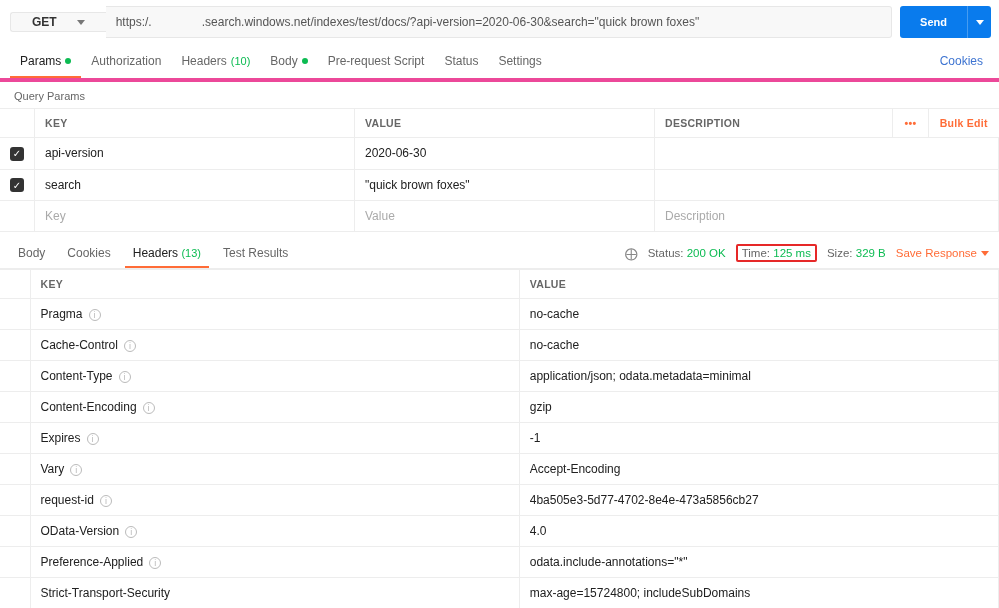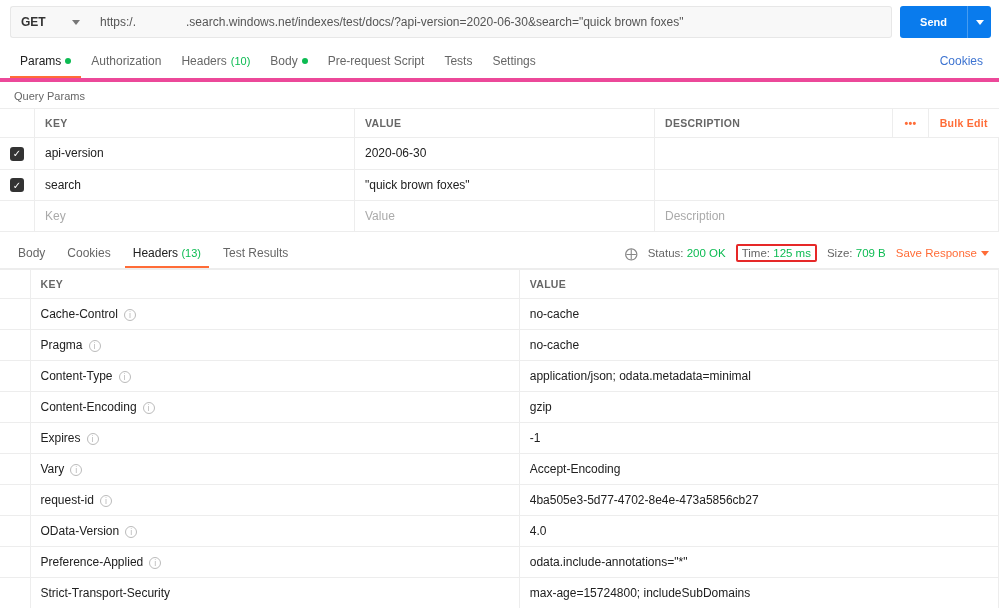--- a/index.html
+++ b/index.html
@@ -1,18 +1,18 @@
 <!DOCTYPE html>
 <html><head>
 <meta charset="utf-8">
 <style>
 * { margin: 0; padding: 0; box-sizing: border-box; }
 body { font-family: -apple-system, BlinkMacSystemFont, "Segoe UI", Arial, sans-serif; font-size: 12px; color: #212121; background: #fff; width: 999px; }
 .toolbar { display: flex; align-items: center; padding: 6px 8px 6px 10px; gap: 0; }
-.method-select { display: flex; align-items: center; gap: 20px; background: #f8f8f8; border: 1px solid #e7e7e7; border-right: none; border-radius: 3px 0 0 3px; padding: 6px 10px; font-size: 12px; font-weight: 600; color: #333; min-width: 80px; cursor: pointer; height: 32px; }
+.method-select { display: flex; align-items: center; gap: 20px; background: #f8f8f8; border: 1px solid #e7e7e7; border-right: none; border-radius: 3px 0 0 3px; padding: 6px 21px; font-size: 12px; font-weight: 600; color: #333; min-width: 80px; cursor: pointer; height: 20px; }
 .method-select .chev { margin-left: auto; }
 .url-input-wrap { flex: 1; display: flex; align-items: center; background: #f8f8f8; border: 1px solid #e7e7e7; border-left: none; border-radius: 0 3px 3px 0; height: 32px; padding: 0 10px; }
 .url-input { flex: 1; border: none; background: transparent; font-size: 12px; color: #555; outline: none; }
 .send-btn-group { display: flex; margin-left: 8px; }
 .send-btn { background: #097bed; color: #fff; border: none; border-radius: 3px 0 0 3px; padding: 0 20px; font-size: 11px; font-weight: 600; height: 32px; cursor: pointer; }
 .send-chev { background: #097bed; color: #fff; border: none; border-left: 1px solid rgba(255,255,255,0.25); border-radius: 0 3px 3px 0; width: 24px; height: 32px; cursor: pointer; display: flex; align-items: center; justify-content: center; }
 .tabs { display: flex; align-items: center; padding: 0 10px; border-bottom: 4px solid #ec4899; }
 .tab { padding: 10px 10px 8px; font-size: 12px; color: #666; cursor: pointer; border-bottom: 2px solid transparent; display: flex; align-items: center; gap: 4px; }
 .tab.active { border-bottom-color: #ff6c37; color: #212121; }
 .tab .dot { width: 6px; height: 6px; border-radius: 50%; background: #0cbb52; }
@@ -76,21 +76,21 @@
   <div class="tab">Authorization</div>
   <div class="tab">
     <span>Headers</span>
     <span class="count">(10)</span>
   </div>
   <div class="tab">
     <span>Body</span>
     <span class="dot"></span>
   </div>
   <div class="tab">Pre-request Script</div>
-  <div class="tab">Tests</div>
+  <div class="tab">Status</div>
   <div class="tab">Settings</div>
   <div class="cookies-link">Cookies</div>
 </div>
 
 <div class="section-label">Query Params</div>
 
 <table class="kv-table">
   <thead>
     <tr>
       <th class="narrow"></th>
@@ -138,50 +138,50 @@
     <span>
       <span>Status:</span>
       <span class="status-green">200 OK</span>
     </span>
     <span class="time-hl">
       <span>Time:</span>
       <span class="status-green">125 ms</span>
     </span>
     <span>
       <span>Size:</span>
-      <span class="status-green">709 B</span>
+      <span class="status-green">329 B</span>
     </span>
     <span class="save-resp">
       <span>Save Response</span>
       <span class="chev-down" style="border-top-color:#ff6c37"></span>
     </span>
   </div>
 </div>
 
 <table class="hdr-table">
   <thead>
     <tr>
       <th class="lead"></th>
       <th class="kcol">KEY</th>
       <th>VALUE</th>
     </tr>
   </thead>
   <tbody id="rh-body">
       <tr>
         <td class="lead"></td>
+        <td class="kcol">Pragma<span class="info-ic">i</span></td>
+        <td>no-cache</td>
+      </tr>
+      <tr>
+        <td class="lead"></td>
         <td class="kcol">Cache-Control<span class="info-ic">i</span></td>
         <td>no-cache</td>
       </tr>
       <tr>
         <td class="lead"></td>
-        <td class="kcol">Pragma<span class="info-ic">i</span></td>
-        <td>no-cache</td>
-      </tr>
-      <tr>
-        <td class="lead"></td>
         <td class="kcol">Content-Type<span class="info-ic">i</span></td>
         <td>application/json; odata.metadata=minimal</td>
       </tr>
       <tr>
         <td class="lead"></td>
         <td class="kcol">Content-Encoding<span class="info-ic">i</span></td>
         <td>gzip</td>
       </tr>
       <tr>
         <td class="lead"></td>

